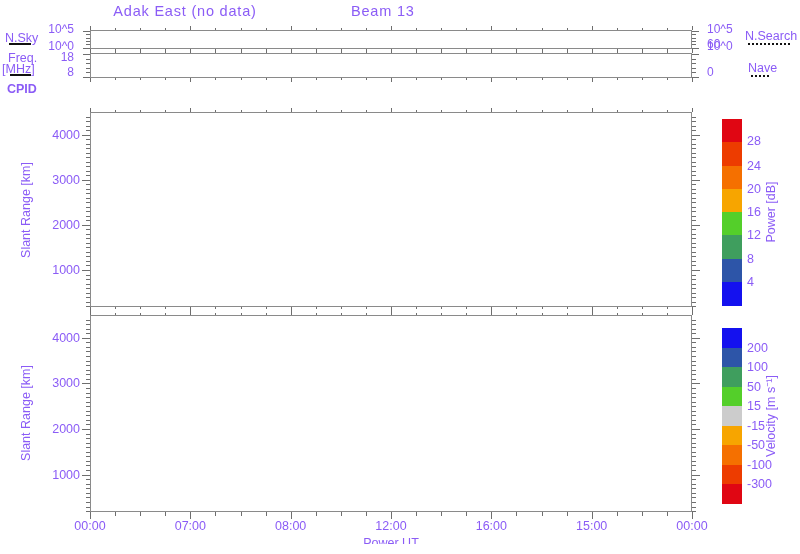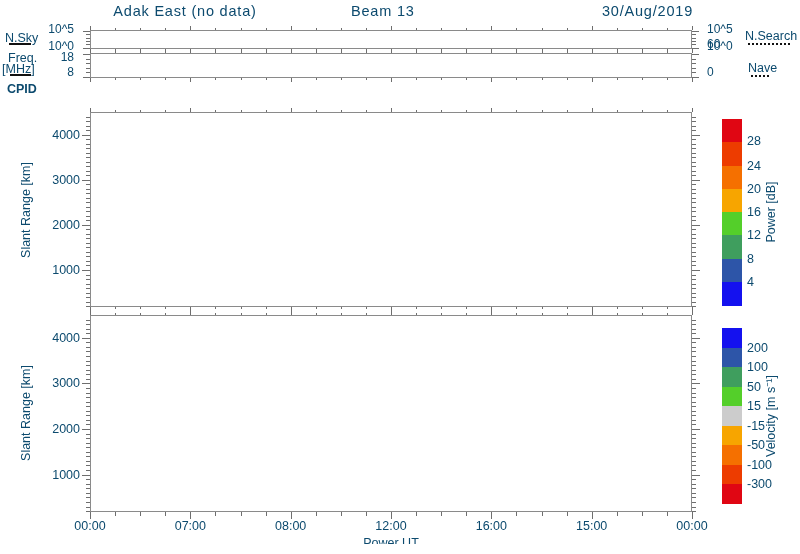--- a/index.html
+++ b/index.html
@@ -1,18 +1,18 @@
 <!DOCTYPE html>
 <html><head>
 <meta charset="utf-8">
 <style>
   html,body{margin:0;padding:0;background:#fff;}
   #plot{
     position:relative; width:800px; height:544px; background:#ffffff;
-    font-family:"Liberation Sans", sans-serif; color:#0c4a6e; overflow:hidden;
+    font-family:"Liberation Sans", sans-serif; color:#8b5cf6; overflow:hidden;
   }
   .abs{position:absolute;}
   .panel{position:absolute; border:1px solid #8a8a8a; box-sizing:border-box; background:#fff;}
   .ttl{font-size:14.5px; letter-spacing:0.8px; white-space:nowrap;}
   .lab{font-size:12.5px; line-height:14px; white-space:nowrap;}
   .sm{font-size:12px; line-height:13px; white-space:nowrap;}
   .r{text-align:right;}
   .c{text-align:center;}
   .rot{transform:translate(-50%,-50%) rotate(-90deg); transform-origin:center; white-space:nowrap;}
   .solidline{border-top:2px solid #111; height:0;}
@@ -21,21 +21,20 @@
   .tick{position:absolute; background:#6e6e6e;}
   .cbseg{position:absolute;}
 </style>
 </head>
 <body>
 
 <div id="plot">
 
   <div class="abs ttl c" style="left:70px; top:3px; width:230px;">Adak East (no data)</div>
   <div class="abs ttl" style="left:351px; top:3px;">Beam 13</div>
-  <div class="abs ttl r" style="left:558px; top:3px; width:135px;">30/Aug/2019</div>
 
   <div class="abs lab" style="left:5px; top:31px;">N.Sky</div>
   <div class="abs solidline" style="left:9px; top:43px; width:22px;"></div>
   <div class="abs lab" style="left:8px; top:51px;">Freq.</div>
   <div class="abs lab" style="left:2px; top:62px;">[MHz]</div>
   <div class="abs solidline" style="left:10px; top:74px; width:21px;"></div>
   <div class="abs lab bold" style="left:7px; top:82px;">CPID</div>
 
   <div class="abs lab" style="left:745px; top:29px;">N.Search</div>
   <div class="abs dotline" style="left:748px; top:43px; width:42px;"></div>

